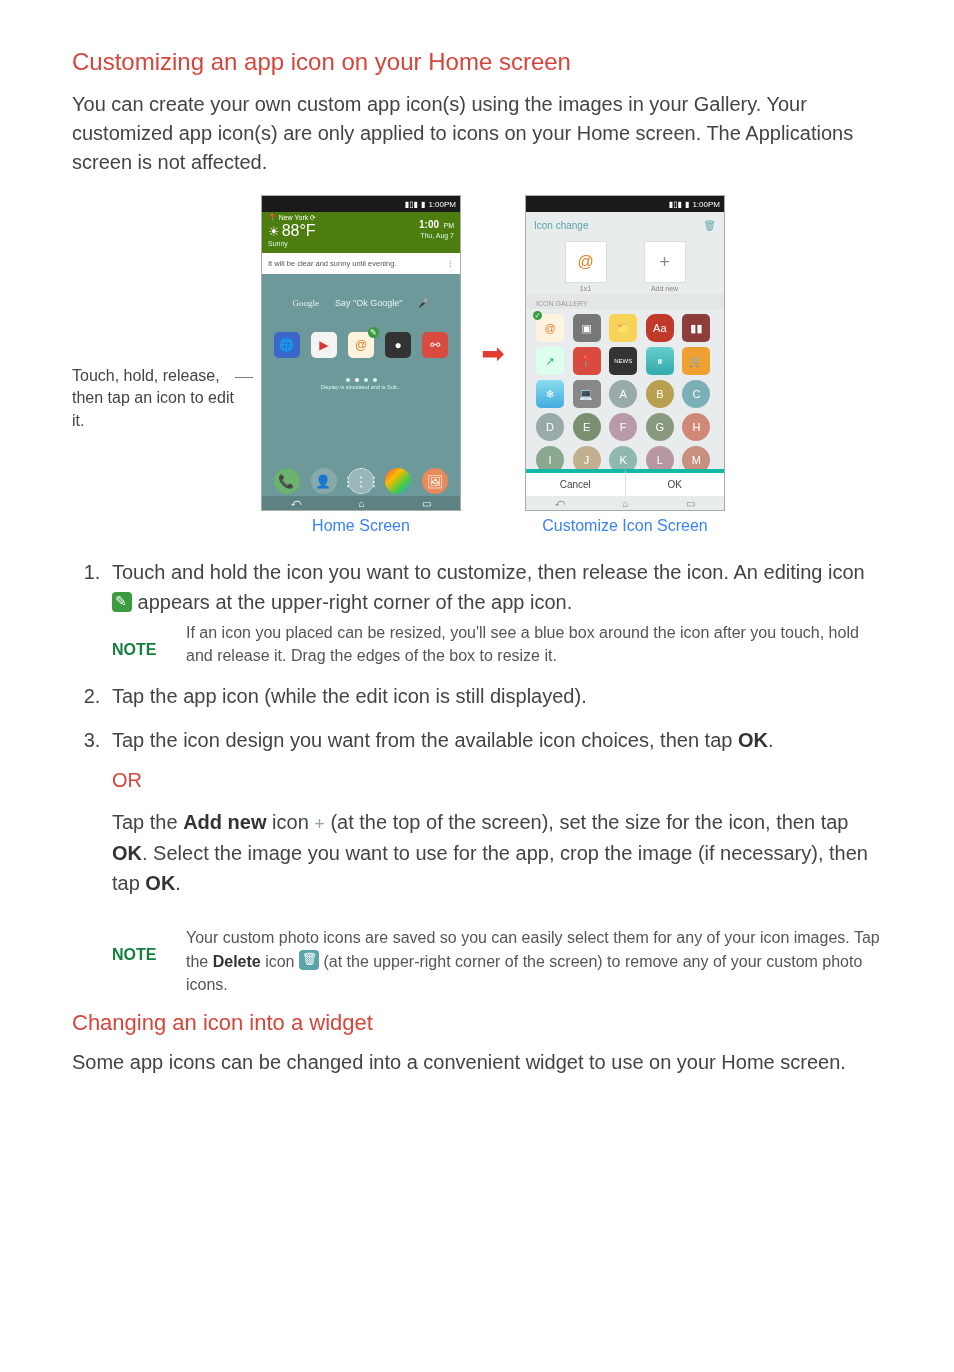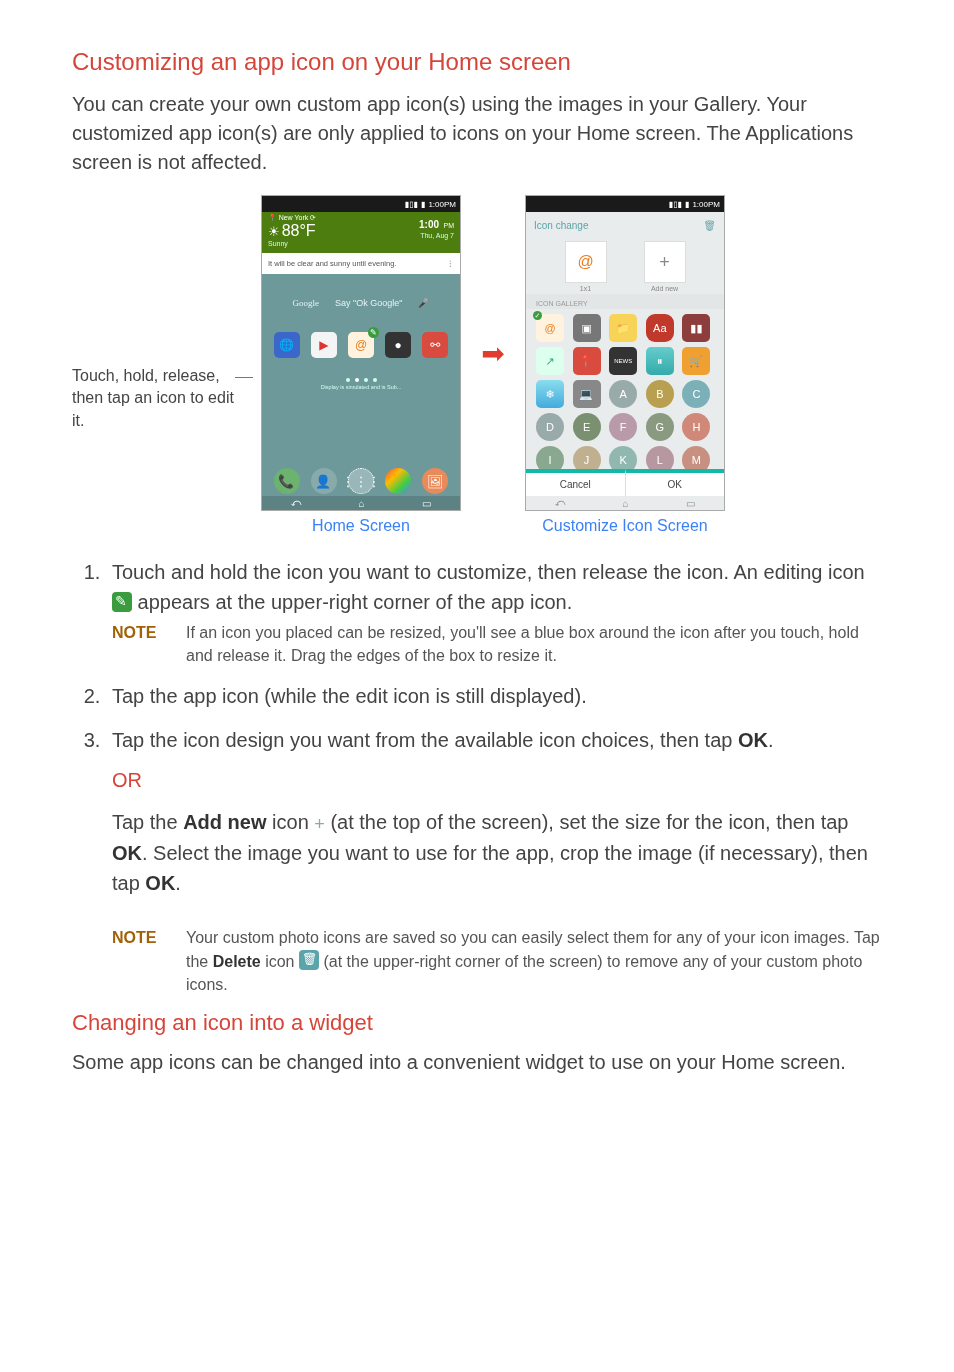--- a/index.html
+++ b/index.html
@@ -55,21 +55,21 @@
   ol.steps > li { margin-bottom: 14px; padding-left: 6px; }
   .inline-ico { display: inline-block; width: 20px; height: 20px; border-radius: 4px; vertical-align: -3px; }
   .edit-ico { background: #3a9c3f; position: relative; }
   .edit-ico::after { content: "✎"; color: #fff; position: absolute; left: 3px; top: -1px; font-size: 14px; }
   .plus-ico { color: #8aa; font-size: 18px; font-weight: 300; vertical-align: -1px; }
   .trash-ico { background: #5aa4aa; position: relative; }
   .trash-ico::after { content: "🗑"; color:#fff; position:absolute; font-size:12px; left:3px; top:1px; }
   .bold { font-weight: 700; color: #333; }
 
   .note-row { display: flex; gap: 14px; margin: 4px 0 14px 30px; font-size: 16px; line-height: 1.45; }
-  .note-lbl { color: #a16207; font-weight: 700; flex: 0 0 60px; }
+  .note-lbl { color: #15803d; font-weight: 700; flex: 0 0 60px; margin-top: 17px; }
   .note-txt { color: #555; }
   .or-lbl { color: #d6453a; font-size: 20px; margin: 10px 0 12px 30px; }
   .sub-para { font-size: 20px; line-height: 1.5; color: #444; margin-left: 30px; margin-bottom: 28px; }
   .sun-ico::before { content:"☀"; color:#fff; font-size:13px; margin-right:2px; }
 </style>
 </head>
 <body>
 
 <div class="page">
 

